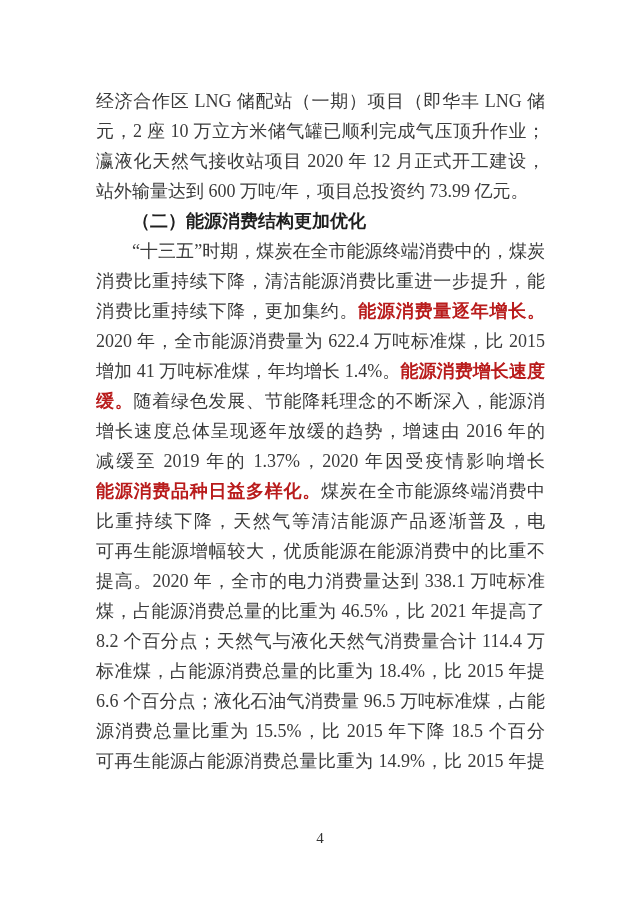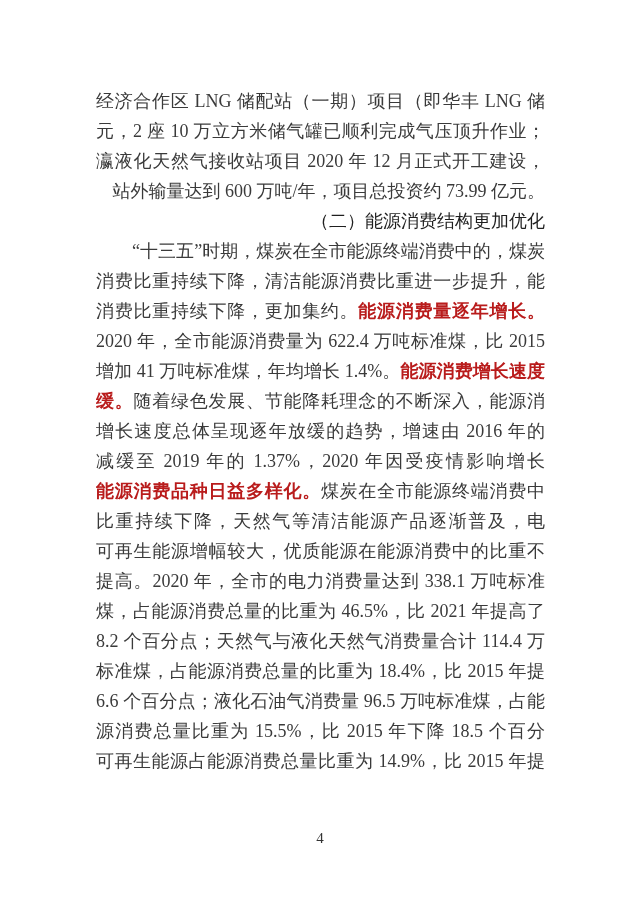--- a/index.html
+++ b/index.html
@@ -21,35 +21,34 @@
     top: 86px;
     width: 449px;
   }
   .line {
     height: 30px;
     line-height: 30px;
     font-size: 18px;
     color: #3a3a3a;
     overflow: hidden;
     white-space: normal;
-    text-align: right;
   }
   .line.fill {
     text-align: justify;
     text-align-last: justify;
   }
   .line.indent {
     padding-left: 36px;
   }
   .run.bold {
     font-weight: 700;
     color: #b91c1c;
   }
   .heading .run {
-    font-weight: 400;
+    font-weight: 700;
     color: #1f1f1f;
   }
   .footer {
     position: absolute;
     left: 0;
     right: 0;
     top: 828px;
     text-align: center;
     font-size: 15px;
     line-height: 20px;

